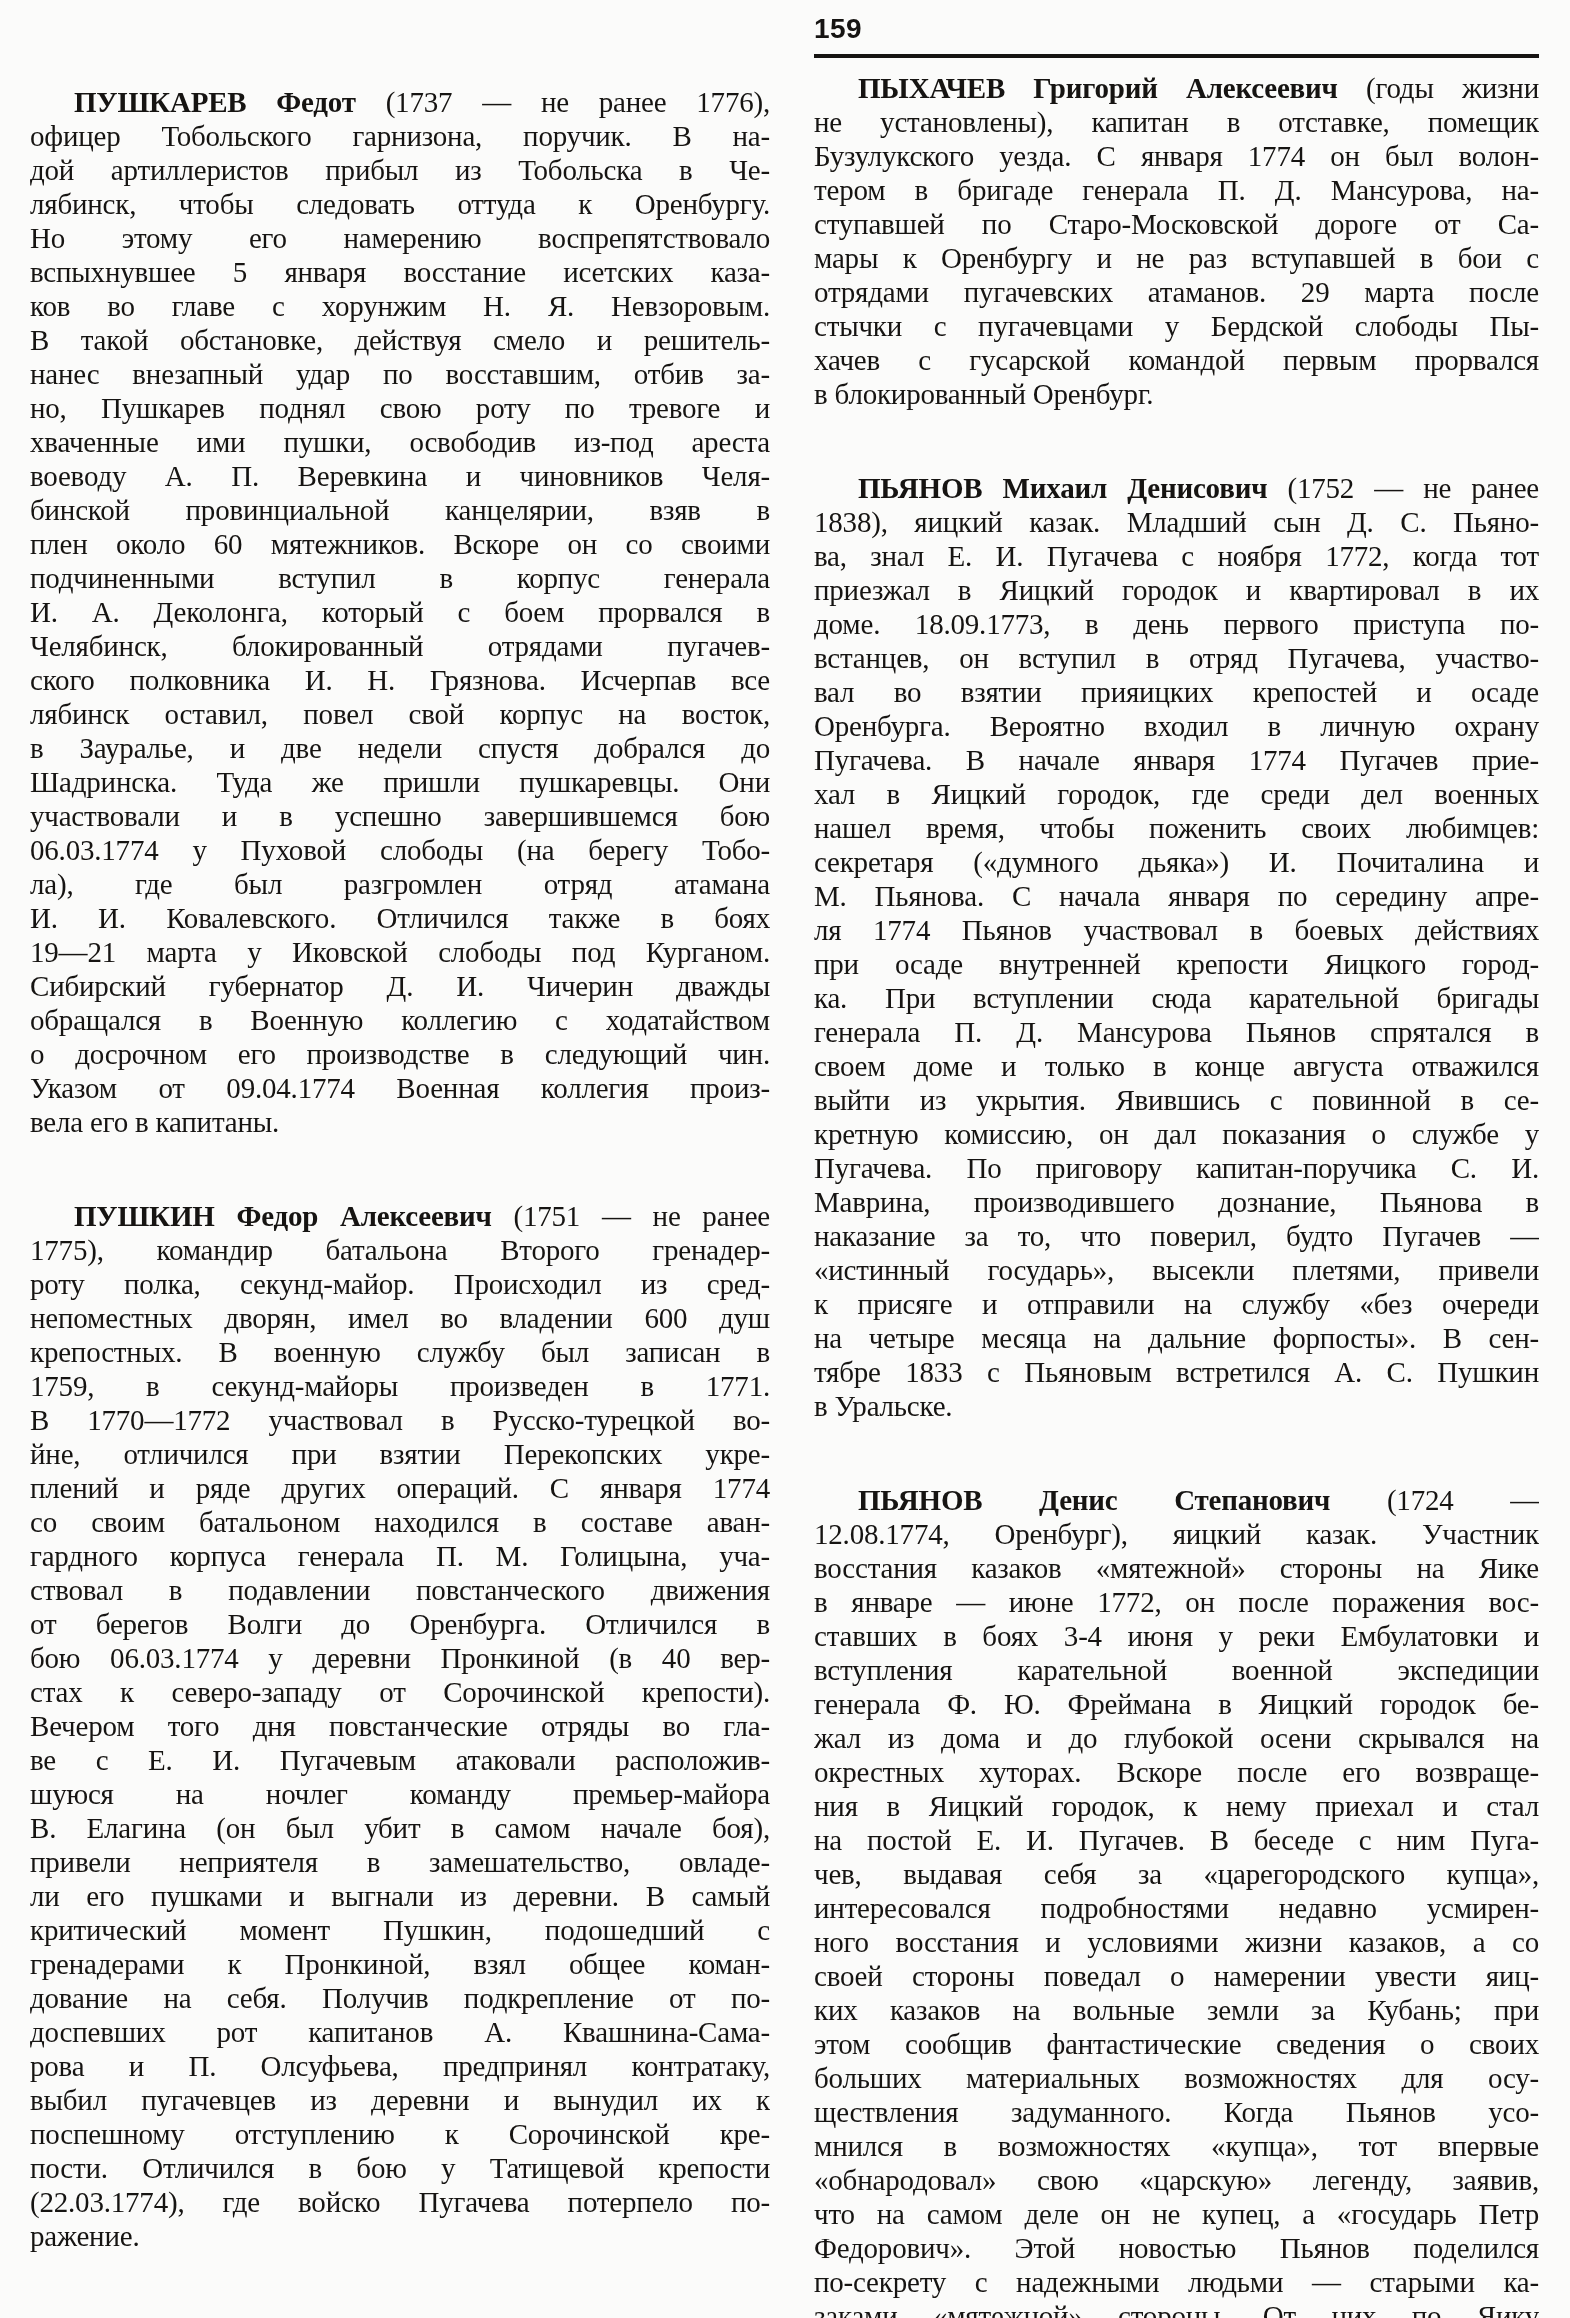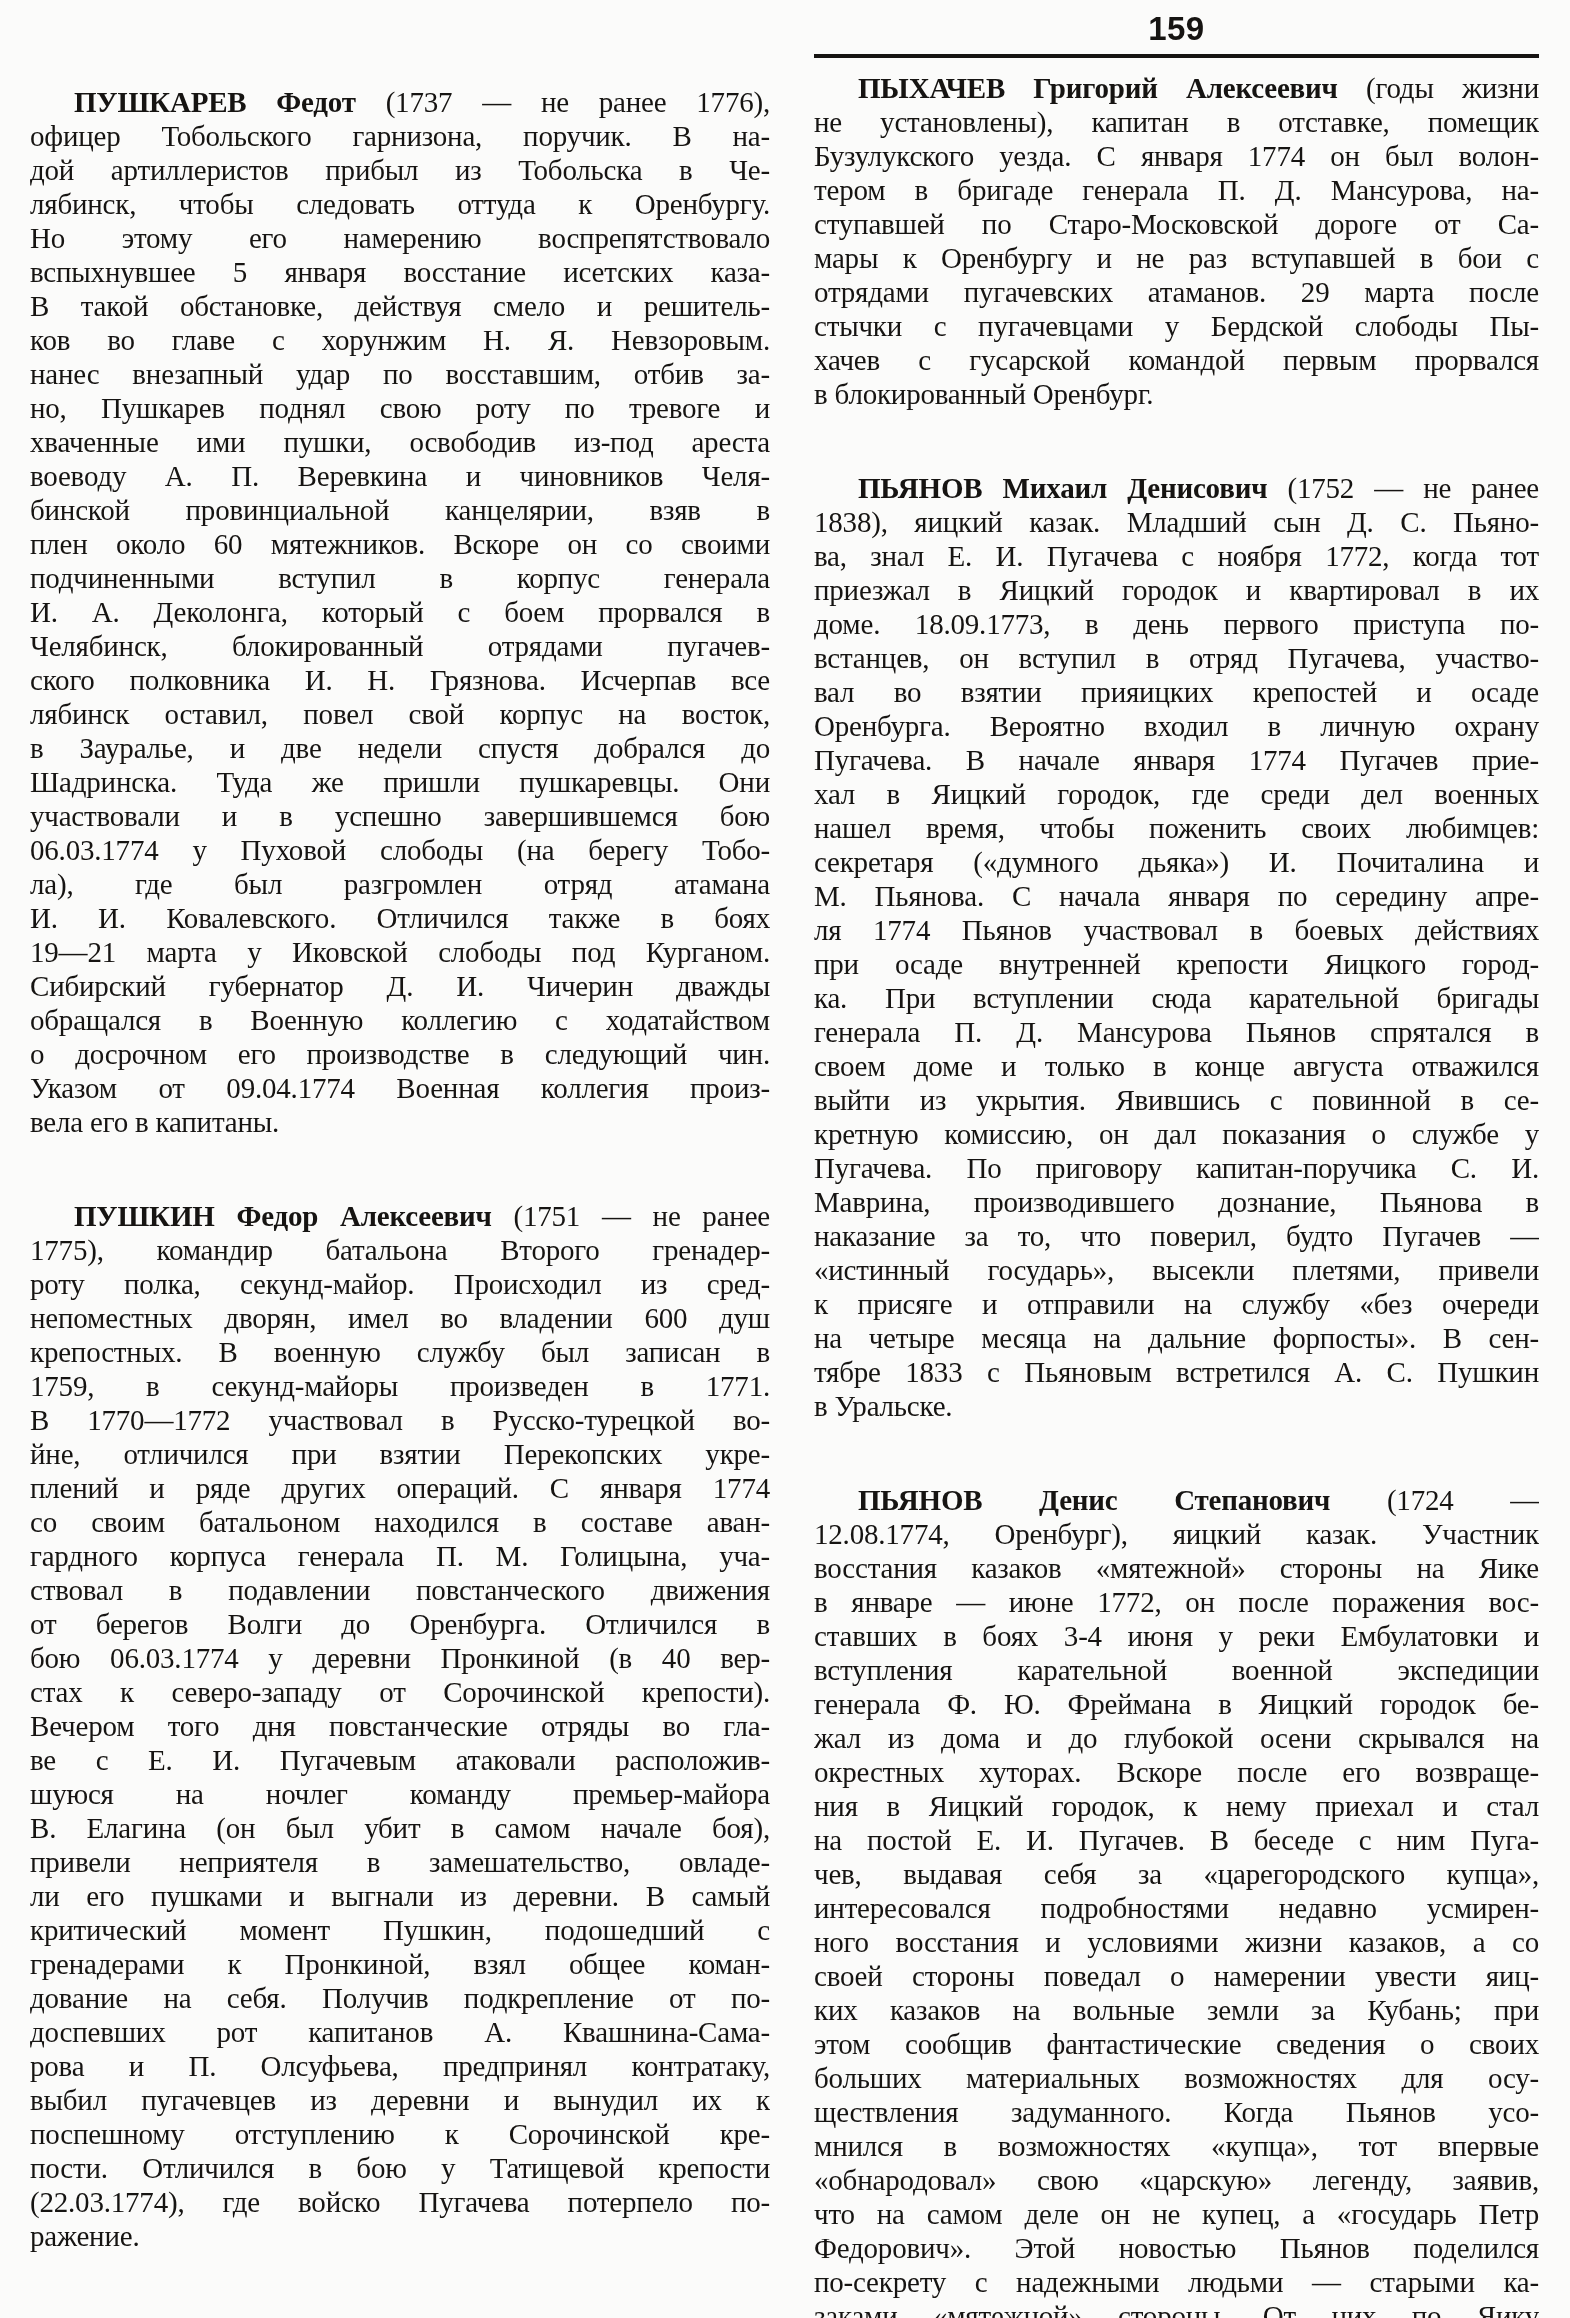--- a/index.html
+++ b/index.html
@@ -14,23 +14,23 @@
 
   .column { position: absolute; top: 0; }
   .column-inner { position: relative; }
   #col-left  { left: 30px;  width: 740px; top: 71px; }
   #col-right { left: 814px; width: 725px; top: 7.5px; }
 
   .page-header { width: 100%; }
   .page-number {
     font-family: "Liberation Sans", sans-serif;
     font-weight: 700;
-    font-size: 33px;
+    font-size: 28px;
     line-height: 42px;
-    text-align: center;
+    text-align: left;
     letter-spacing: 0.4px;
   }
   .header-rule {
     margin-top: 4.5px;
     height: 3.7px;
     background: #161412;
     width: 100%;
   }
   .entries { margin-top: 13.5px; }
 
@@ -58,22 +58,22 @@
   <div class="column" id="col-left">
     <div class="column-inner">
       <div class="entries">
           <div class="entry">
             <div class="line"><b>ПУШКАРЕВ Федот</b> (1737 — не ранее 1776),</div>
             <div class="line">офицер Тобольского гарнизона, поручик. В на-</div>
             <div class="line">дой артиллеристов прибыл из Тобольска в Че-</div>
             <div class="line">лябинск, чтобы следовать оттуда к Оренбургу.</div>
             <div class="line">Но этому его намерению воспрепятствовало</div>
             <div class="line">вспыхнувшее 5 января восстание исетских каза-</div>
+            <div class="line">ков во главе с хорунжим Н. Я. Невзоровым.</div>
             <div class="line">В такой обстановке, действуя смело и решитель-</div>
-            <div class="line">ков во главе с хорунжим Н. Я. Невзоровым.</div>
             <div class="line">нанес внезапный удар по восставшим, отбив за-</div>
             <div class="line">но, Пушкарев поднял свою роту по тревоге и</div>
             <div class="line">хваченные ими пушки, освободив из-под ареста</div>
             <div class="line">воеводу А. П. Веревкина и чиновников Челя-</div>
             <div class="line">бинской провинциальной канцелярии, взяв в</div>
             <div class="line">плен около 60 мятежников. Вскоре он со своими</div>
             <div class="line">подчиненными вступил в корпус генерала</div>
             <div class="line">И. А. Деколонга, который с боем прорвался в</div>
             <div class="line">Челябинск, блокированный отрядами пугачев-</div>
             <div class="line">ского полковника И. Н. Грязнова. Исчерпав все</div>

